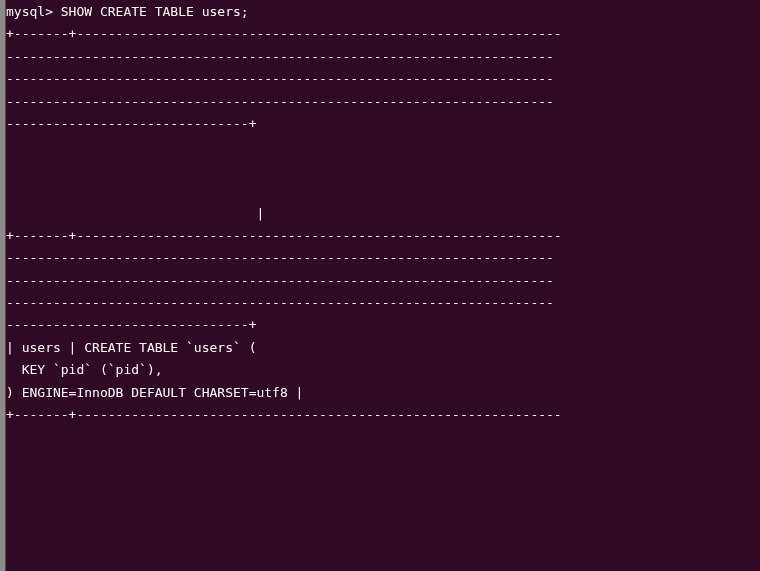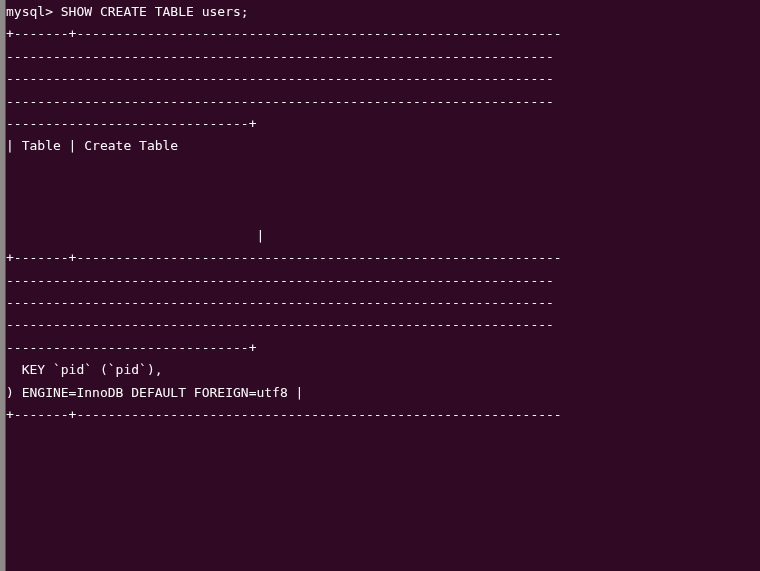--- a/index.html
+++ b/index.html
@@ -70,28 +70,28 @@
     <div id="scrollbar-thumb"></div>
   </div>
 
   <div id="screen">
       <span class="line">mysql&gt; SHOW CREATE TABLE users;</span>
       <span class="line">+-------+--------------------------------------------------------------</span>
       <span class="line">----------------------------------------------------------------------</span>
       <span class="line">----------------------------------------------------------------------</span>
       <span class="line">----------------------------------------------------------------------</span>
       <span class="line">-------------------------------+</span>
-      <span class="line">| Table | Create Table</span>
       <span class="line"></span>
       <span class="line"></span>
       <span class="line"></span>
       <span class="line">                                |</span>
       <span class="line">+-------+--------------------------------------------------------------</span>
       <span class="line">----------------------------------------------------------------------</span>
       <span class="line">----------------------------------------------------------------------</span>
       <span class="line">----------------------------------------------------------------------</span>
       <span class="line">-------------------------------+</span>
+      <span class="line">| users | CREATE TABLE `users` (</span>
       <span class="line">  KEY `pid` (`pid`),</span>
-      <span class="line">) ENGINE=InnoDB DEFAULT FOREIGN=utf8 |</span>
+      <span class="line">) ENGINE=InnoDB DEFAULT CHARSET=utf8 |</span>
       <span class="line">+-------+--------------------------------------------------------------</span>
     </div>
 
 </div>
 
 </body></html>

